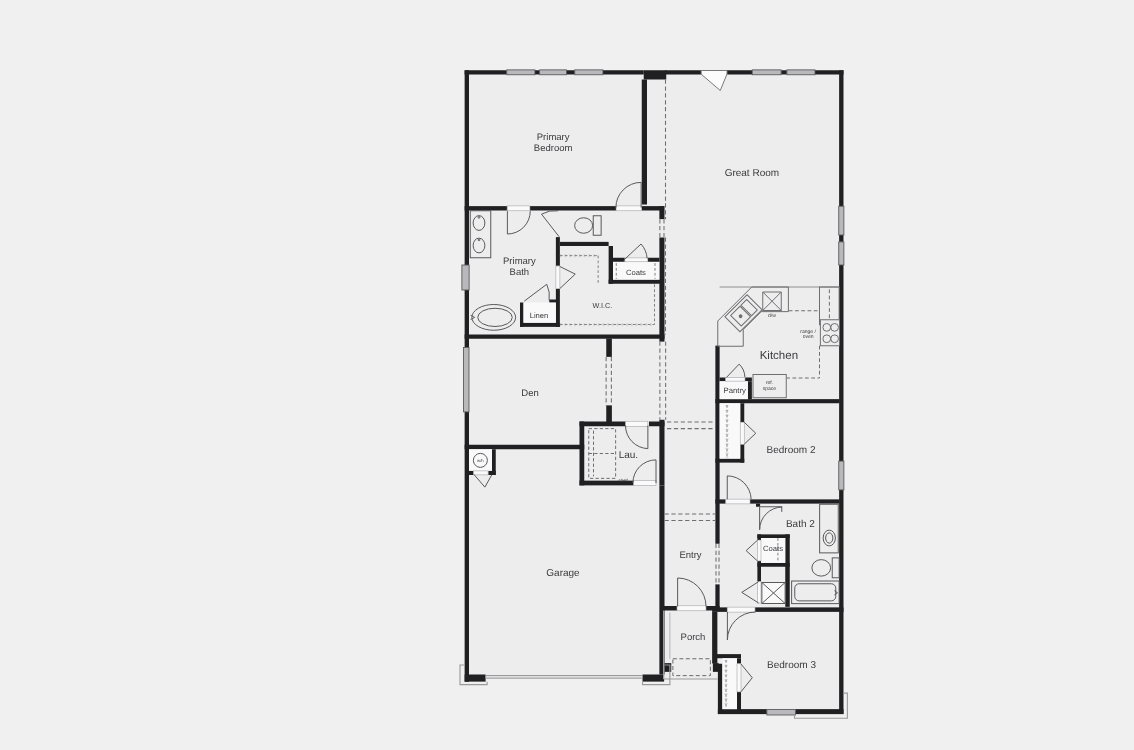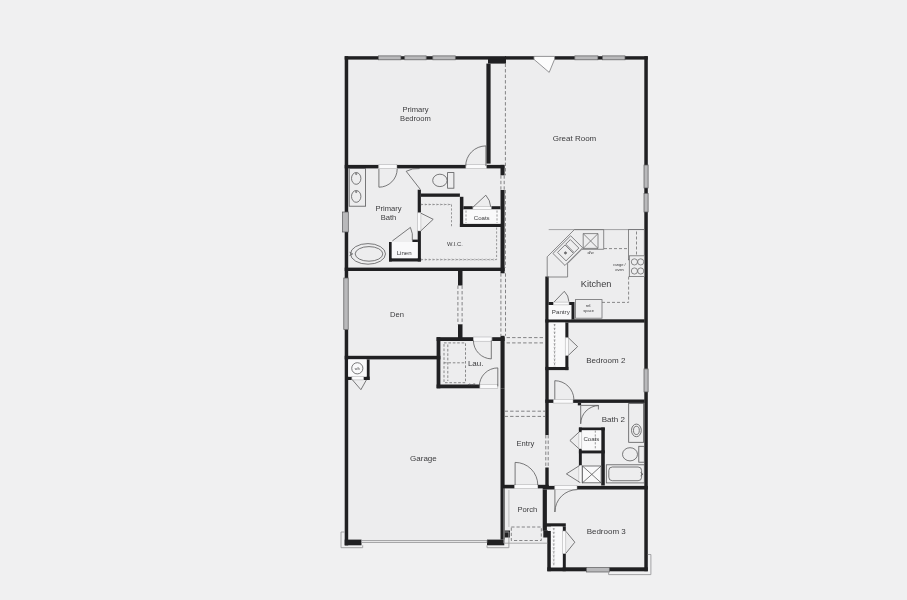--- a/index.html
+++ b/index.html
@@ -1,17 +1,17 @@
 <!DOCTYPE html>
 <html><head>
 <meta charset="utf-8">
 <style>
 html,body{margin:0;padding:0;background:#f0f0f1;}
 #page{position:relative;width:786px;height:600px;background:#f0f0f1;overflow:hidden;
-font-family:"Liberation Sans", sans-serif;}
+font-family:"Liberation Sans", sans-serif;padding-left:27px;}
 svg text{font-family:"Liberation Sans", sans-serif;fill:#3b3b3d;}
 </style>
 </head>
 <body>
 <div id="page">
 <svg width="907" height="600" viewBox="0 0 907 600" xmlns="http://www.w3.org/2000/svg">
 <defs>
 <g id="nothing"></g>
 </defs>
 

